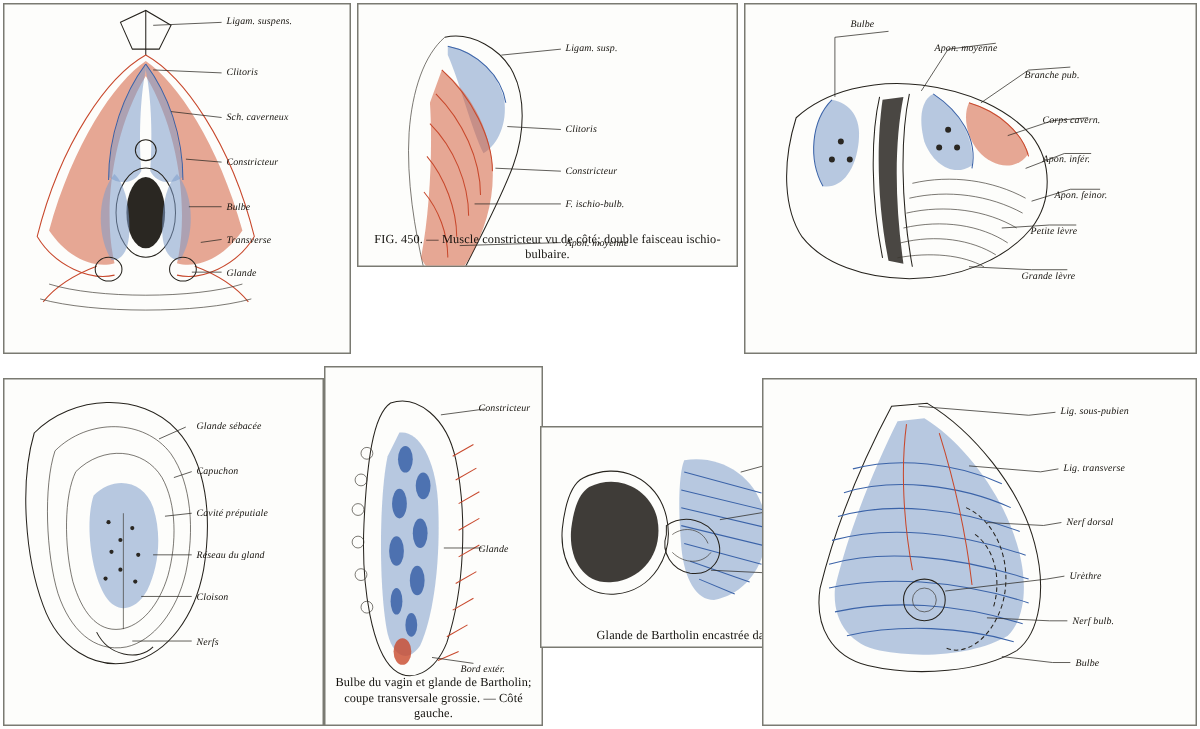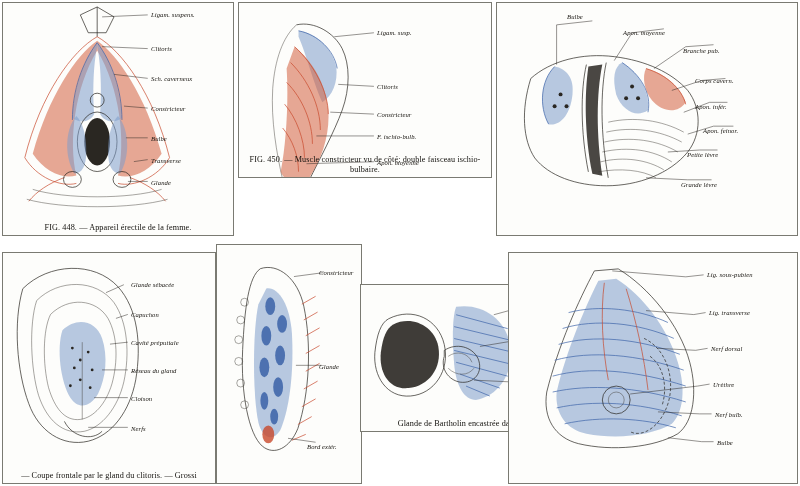--- a/index.html
+++ b/index.html
@@ -91,21 +91,20 @@
     <path class="leader" d="M132 160 L146 158"></path>
     <path class="leader" d="M126 180 L146 180"></path>
   </svg>
   <div class="lbl it" style="left:148px;top:8px;">Ligam. suspens.</div>
   <div class="lbl it" style="left:148px;top:42px;">Clitoris</div>
   <div class="lbl it" style="left:148px;top:72px;">Sch. caverneux</div>
   <div class="lbl it" style="left:148px;top:102px;">Constricteur</div>
   <div class="lbl it" style="left:148px;top:132px;">Bulbe</div>
   <div class="lbl it" style="left:148px;top:154px;">Transverse</div>
   <div class="lbl it" style="left:148px;top:176px;">Glande</div>
-  <div class="caption">FIG. 448. — Appareil érectile de la femme.</div>
 </div>
 
 <div class="plate" style="left:238px;top:2px;width:254px;height:176px;">
   <svg class="fig-canvas" viewBox="0 0 254 234">
 
     <path class="ink" d="M58 22 C76 18 96 30 104 46 C112 62 112 86 104 108 C96 130 82 156 70 180 C60 190 44 192 36 186"></path>
     <path class="ink-thin" d="M58 22 C44 34 36 58 34 86 C32 118 38 152 44 178"></path>
 
     <path class="bluef" d="M60 28 C78 30 94 46 98 64 C100 80 94 94 84 100 C76 84 68 52 60 34 Z"></path>
     <path class="blue" d="M60 28 C80 32 96 48 99 66"></path>
@@ -211,21 +210,20 @@
     <path class="leader" d="M100 118 L126 118"></path>
     <path class="leader" d="M92 146 L126 146"></path>
     <path class="leader" d="M86 176 L126 176"></path>
   </svg>
   <div class="lbl it" style="left:128px;top:28px;">Glande sébacée</div>
   <div class="lbl it" style="left:128px;top:58px;">Capuchon</div>
   <div class="lbl it" style="left:128px;top:86px;">Cavité préputiale</div>
   <div class="lbl it" style="left:128px;top:114px;">Réseau du gland</div>
   <div class="lbl it" style="left:128px;top:142px;">Cloison</div>
   <div class="lbl it" style="left:128px;top:172px;">Nerfs</div>
-  <div class="caption">— Coupe frontale par le gland du clitoris. — Grossi</div>
 </div>
 
 <div class="plate" style="left:216px;top:244px;width:146px;height:240px;">
   <svg class="fig-canvas" viewBox="0 0 146 240">
     <path class="ink" d="M44 24 C62 18 82 34 88 62 C96 100 94 150 82 186 C74 206 58 214 46 204 C32 192 24 150 26 106 C28 64 32 32 44 24 Z"></path>
     <path class="bluef" d="M50 44 C62 42 74 60 76 90 C78 126 74 166 64 188 C56 200 46 196 42 180 C36 152 36 88 42 60 Z"></path>
     <g fill="#3b63a8" opacity=".85">
       <ellipse cx="54" cy="62" rx="5" ry="9"></ellipse>
       <ellipse cx="66" cy="80" rx="5" ry="9"></ellipse>
       <ellipse cx="50" cy="92" rx="5" ry="10"></ellipse>
@@ -255,20 +253,21 @@
         <path d="M82 182 L96 174"></path>
       <path d="M76 198 L90 192"></path>
     </g>
     <path class="leader" d="M78 32 L108 28"></path>
     <path class="leader" d="M80 122 L106 122"></path>
     <path class="leader" d="M72 196 L100 200"></path>
   </svg>
   <div class="lbl it" style="left:102px;top:24px;">Constricteur</div>
   <div class="lbl it" style="left:102px;top:118px;">Glande</div>
   <div class="lbl it" style="left:90px;top:198px;">Bord extér.</div>
+  <div class="caption">Bulbe du vagin et glande de Bartholin; coupe transversale grossie. — Côté gauche.</div>
 </div>
 
 <div class="plate" style="left:360px;top:284px;width:226px;height:148px;">
   <svg class="fig-canvas" viewBox="0 0 226 148">
 
     <path class="ink" d="M28 34 C52 22 78 34 84 60 C90 86 74 110 50 112 C26 114 12 92 14 68 C16 50 20 38 28 34 Z"></path>
     <path class="dark" d="M32 40 C52 30 74 42 78 62 C82 84 68 102 48 104 C28 106 18 88 20 68 C22 52 26 44 32 40 Z" opacity=".9"></path>
 
     <path class="bluef" d="M96 22 C120 18 144 32 150 58 C156 86 140 112 116 116 C104 116 96 102 94 80 C92 56 92 32 96 22 Z"></path>
     <g class="blue">

